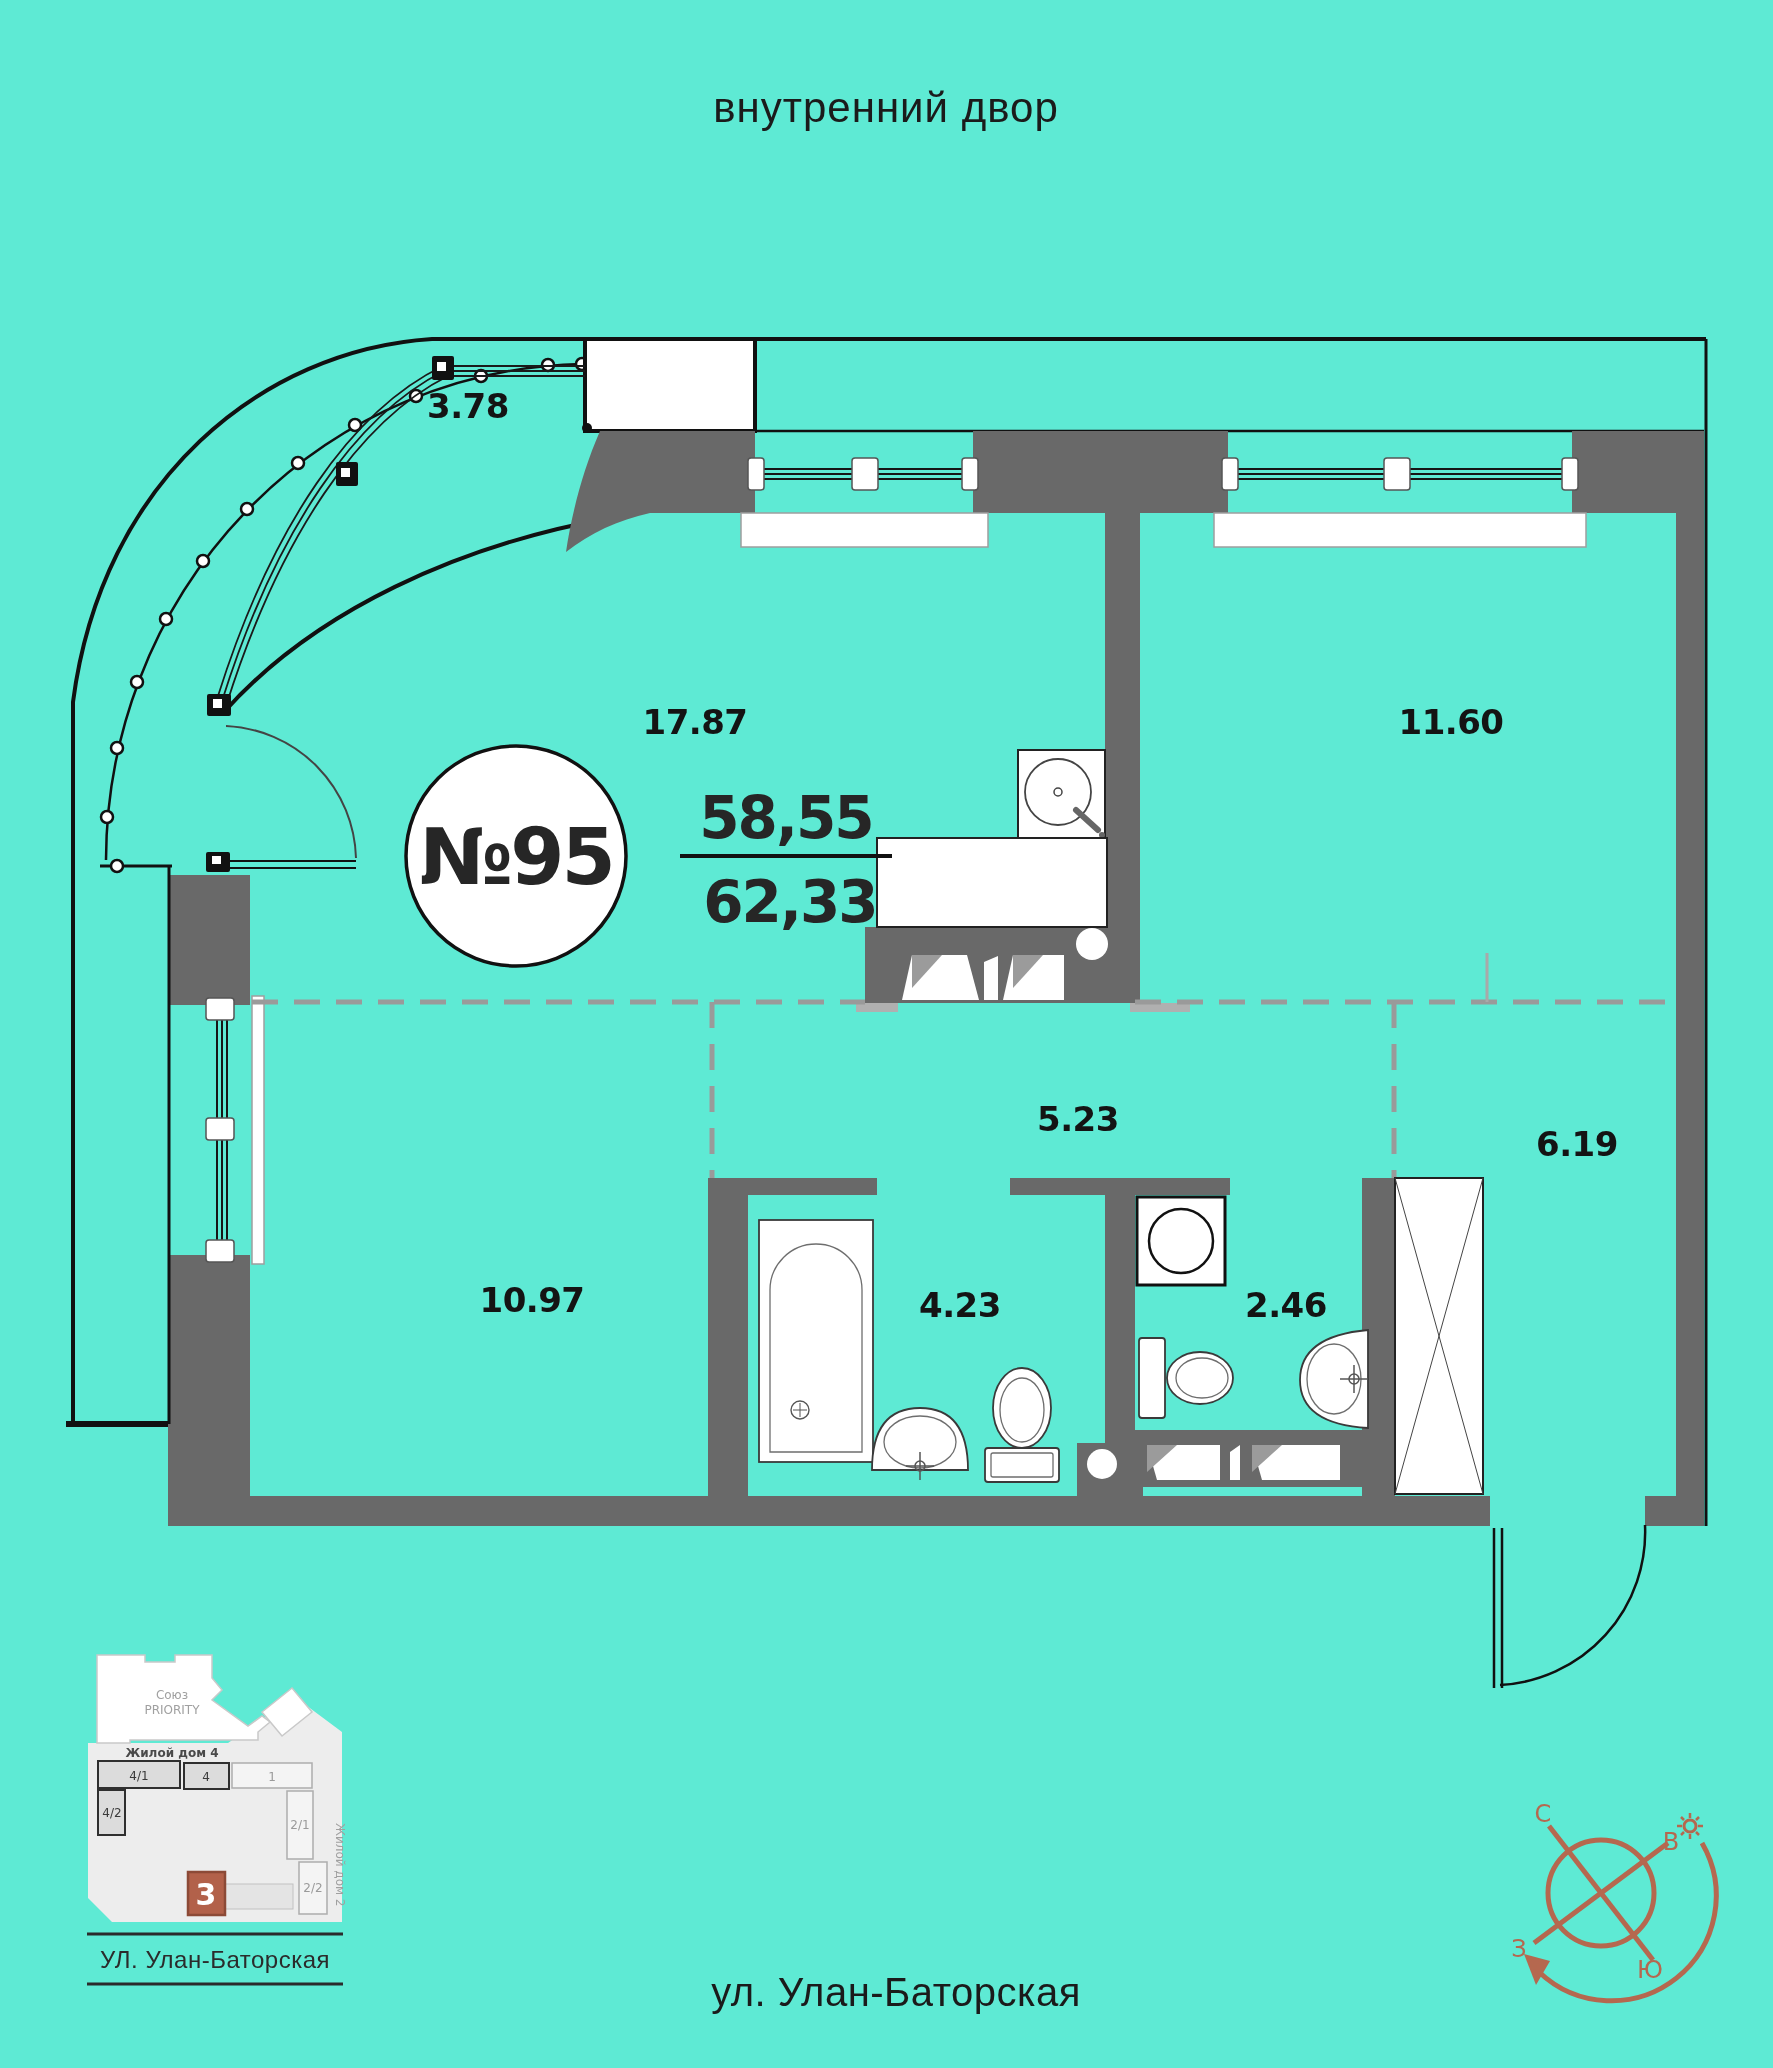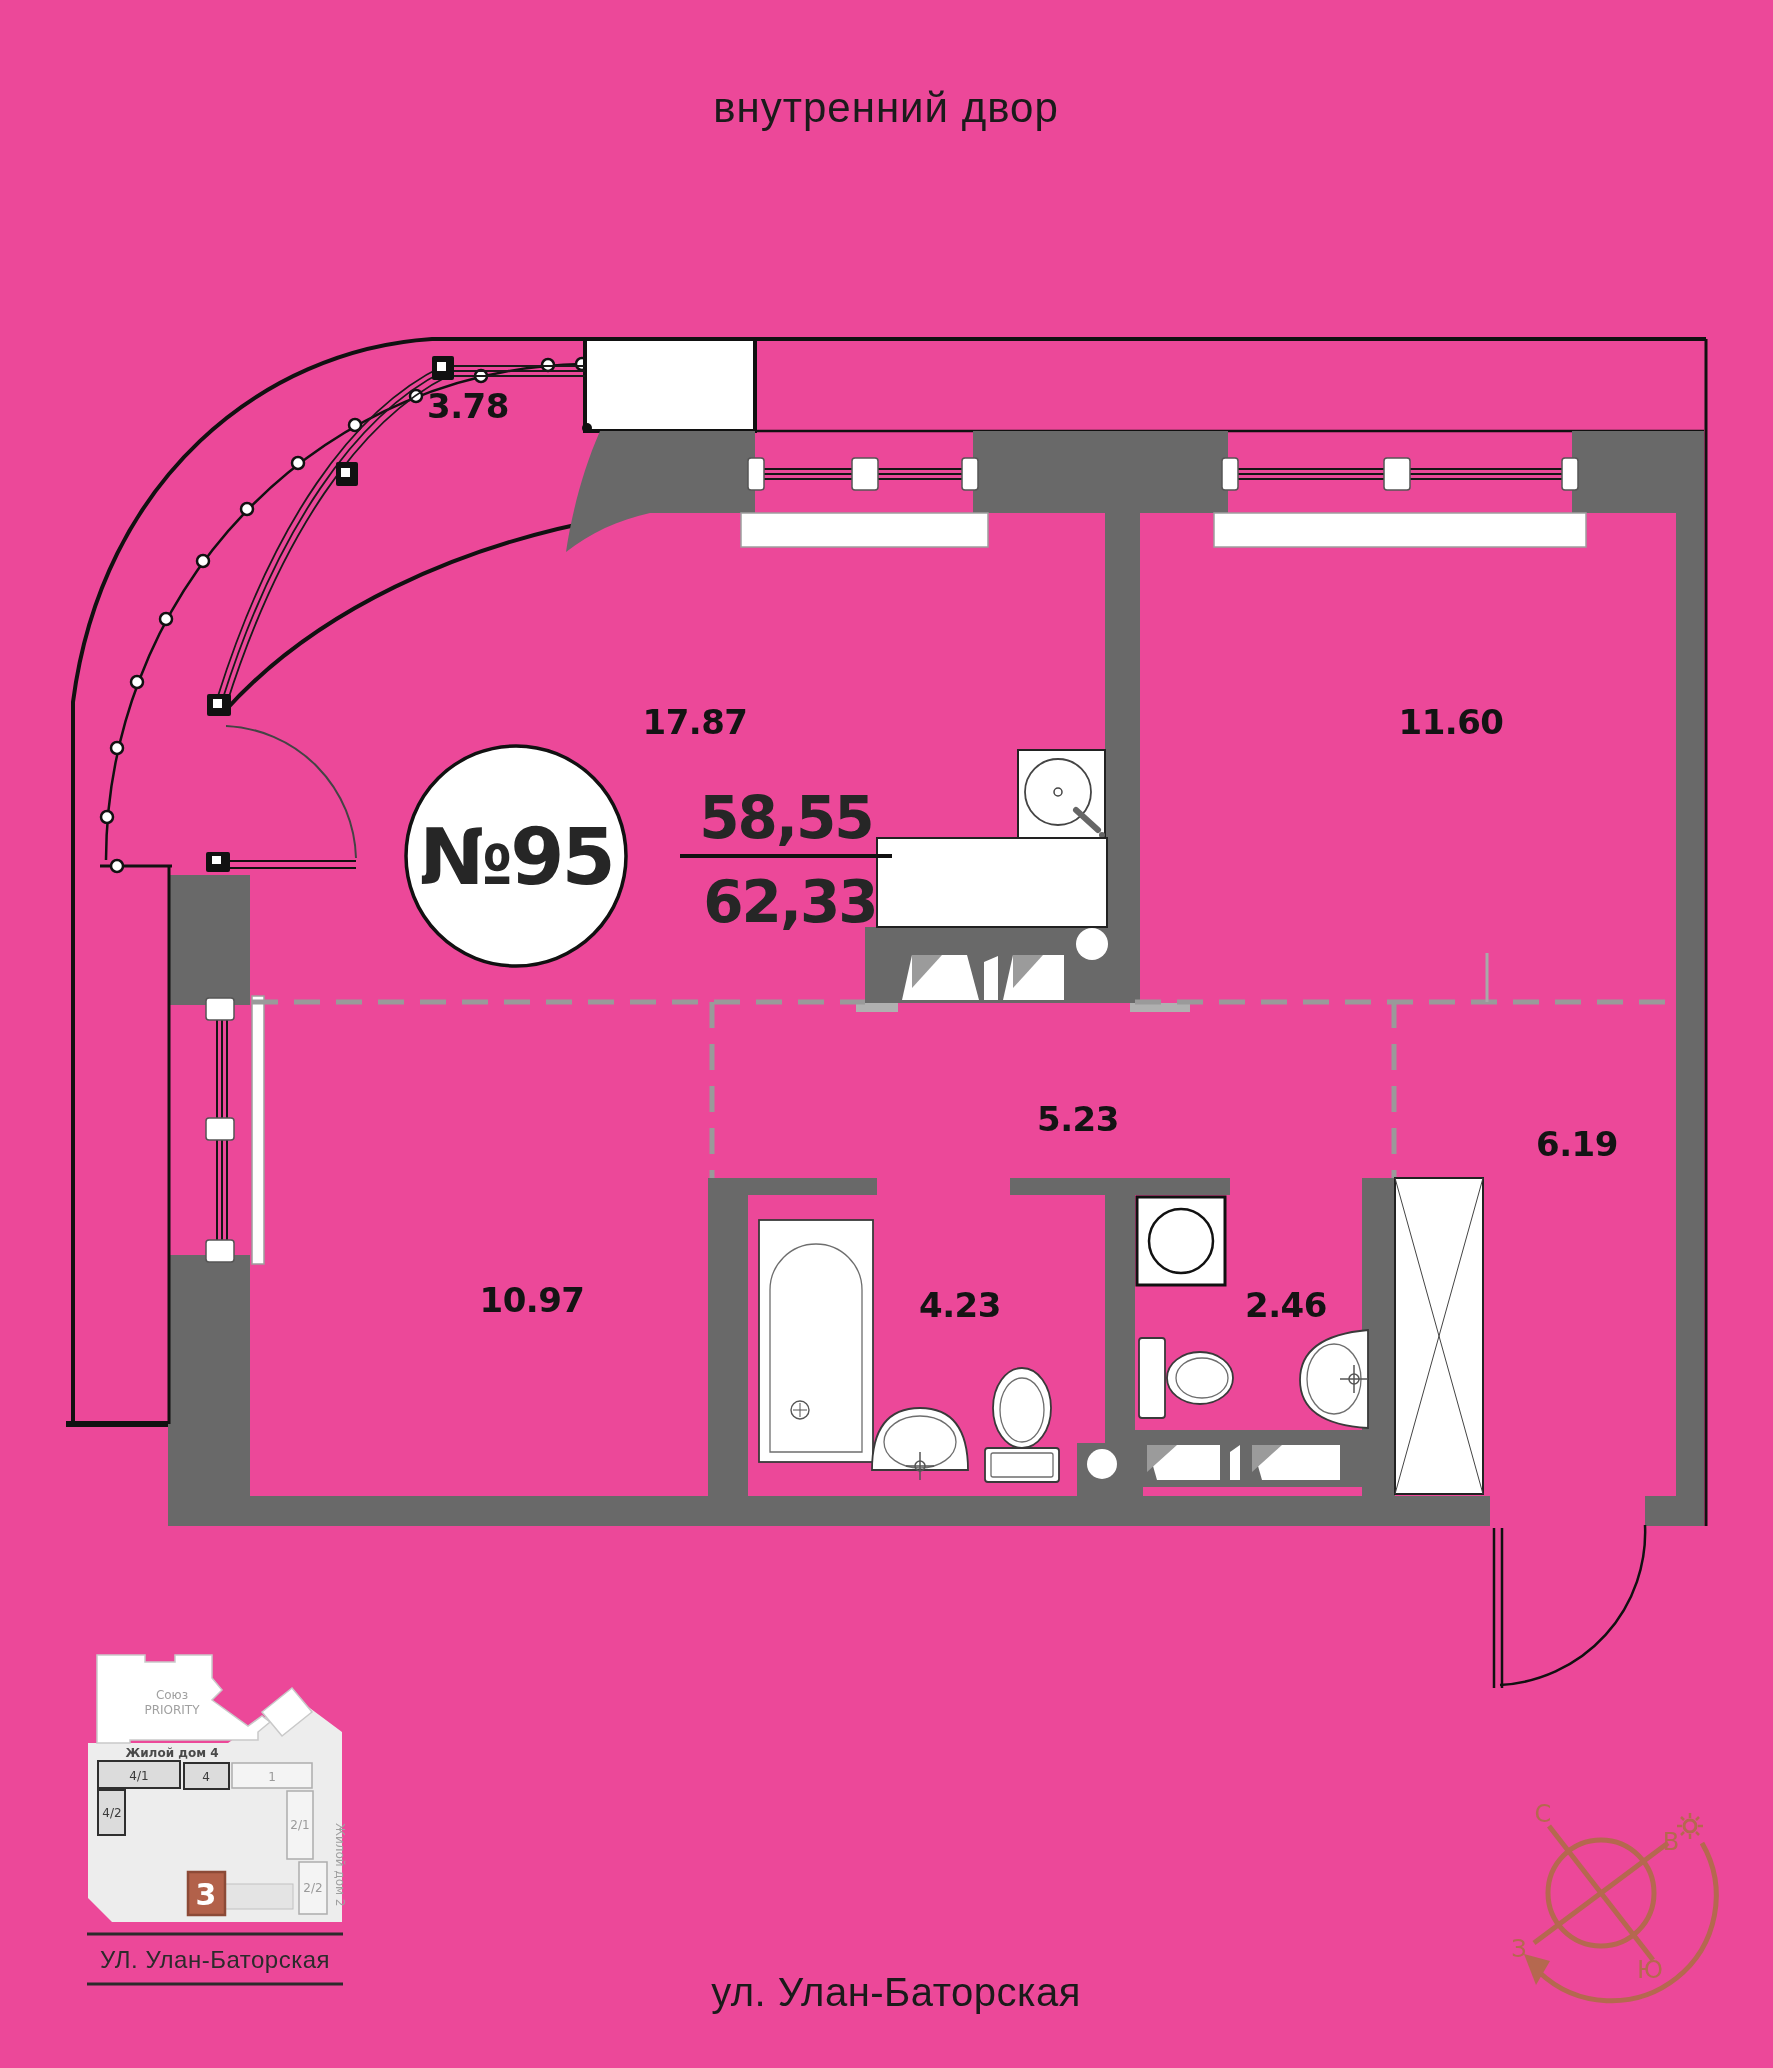--- a/index.html
+++ b/index.html
@@ -1,16 +1,16 @@
 <!DOCTYPE html>
 <html><head>
 <meta charset="utf-8">
 <style>
   html,body{margin:0;padding:0;background:#fff;}
-  .page{position:relative;width:1773px;height:2068px;background:#ec4899;overflow:hidden;}
+  .page{position:relative;width:1773px;height:2068px;background:#5eead4;overflow:hidden;}
   svg{position:absolute;left:0;top:0;}
   text{font-family:"DejaVu Sans",sans-serif;}
   .main-title{font-family:"Liberation Sans",sans-serif;font-size:42px;fill:#1b1b1b;letter-spacing:1px;}
   .street-title{font-family:"Liberation Sans",sans-serif;font-size:40px;fill:#1b1b1b;letter-spacing:0.5px;}
   .area-label{font-size:34px;font-weight:700;fill:#141414;letter-spacing:-0.5px;}
   .apt-number{font-size:78px;font-weight:700;fill:#262626;letter-spacing:-3px;}
   .frac-number{font-size:58px;font-weight:700;fill:#262626;letter-spacing:-2px;}
   .mini-gray{font-size:12px;fill:#a0a0a0;}
   .mini-dark{font-size:12px;fill:#4a4a4a;font-weight:700;}
   .mini-block{font-size:12px;fill:#3a3a3a;}

